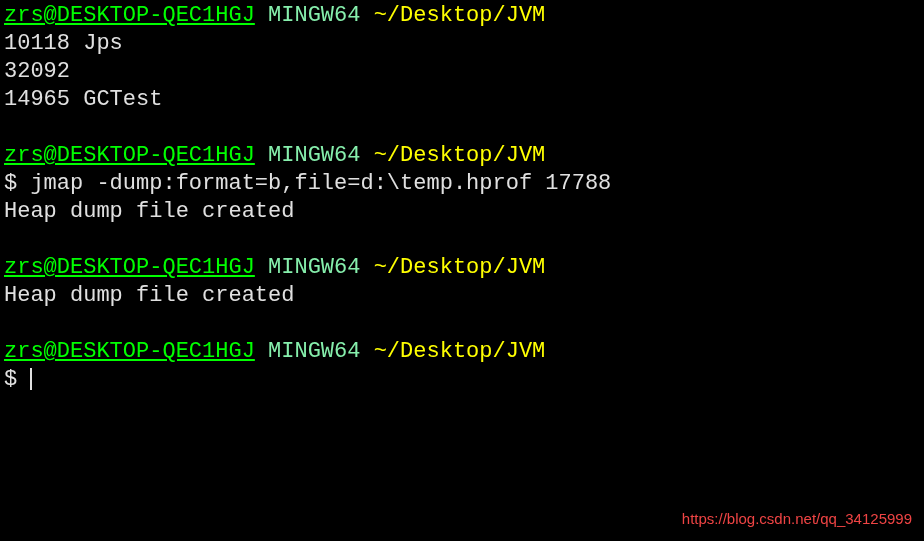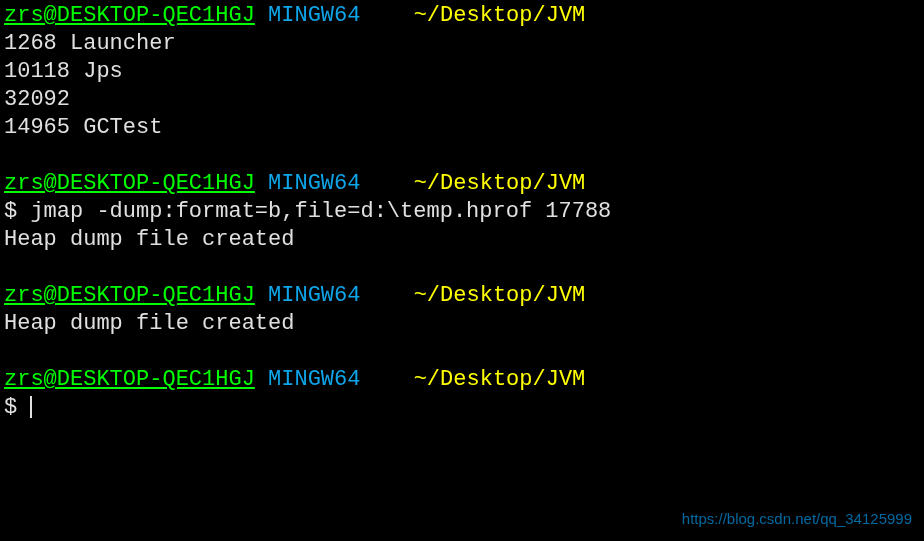--- a/index.html
+++ b/index.html
@@ -20,26 +20,25 @@
       padding: 2px 4px;
     }
     .line {
       white-space: pre;
     }
     .user-host {
       color: #00ff00;
       text-decoration: underline;
     }
     .mingw {
-      color: #0ea5e9;
+      color: #86efac;
       text-align: center;
     }
     .path {
       color: #ffff00;
-      margin-left: 40px;
     }
     .prompt {
       color: #e0e0e0;
     }
     .command {
       color: #e0e0e0;
     }
     .output {
       color: #e0e0e0;
     }
@@ -48,35 +47,34 @@
       width: 2px;
       height: 22px;
       background: #e0e0e0;
       vertical-align: text-bottom;
       margin-bottom: 2px;
     }
     .watermark {
       position: absolute;
       bottom: 8px;
       right: 12px;
-      color: #0369a1;
+      color: #ef4444;
       font-size: 15px;
       font-family: Arial, sans-serif;
     }
     .spacer {
       height: 28px;
     }
   </style>
 </head>
 <body>
 
 <div>
 
   <div class="line"><span class="user-host">zrs@DESKTOP-QEC1HGJ</span> <span class="mingw">MINGW64</span> <span class="path">~/Desktop/JVM</span></div>
-  <div class="line output">1268 Launcher</div>
   <div class="line output">10118 Jps</div>
   <div class="line output">32092</div>
   <div class="line output">14965 GCTest</div>
   <div class="spacer"></div>
 
   <div class="line"><span class="user-host">zrs@DESKTOP-QEC1HGJ</span> <span class="mingw">MINGW64</span> <span class="path">~/Desktop/JVM</span></div>
   <div class="line"><span class="prompt">$</span> <span class="command">jmap -dump:format=b,file=d:\temp.hprof 17788</span></div>
   <div class="line output">Heap dump file created</div>
   <div class="spacer"></div>
 

